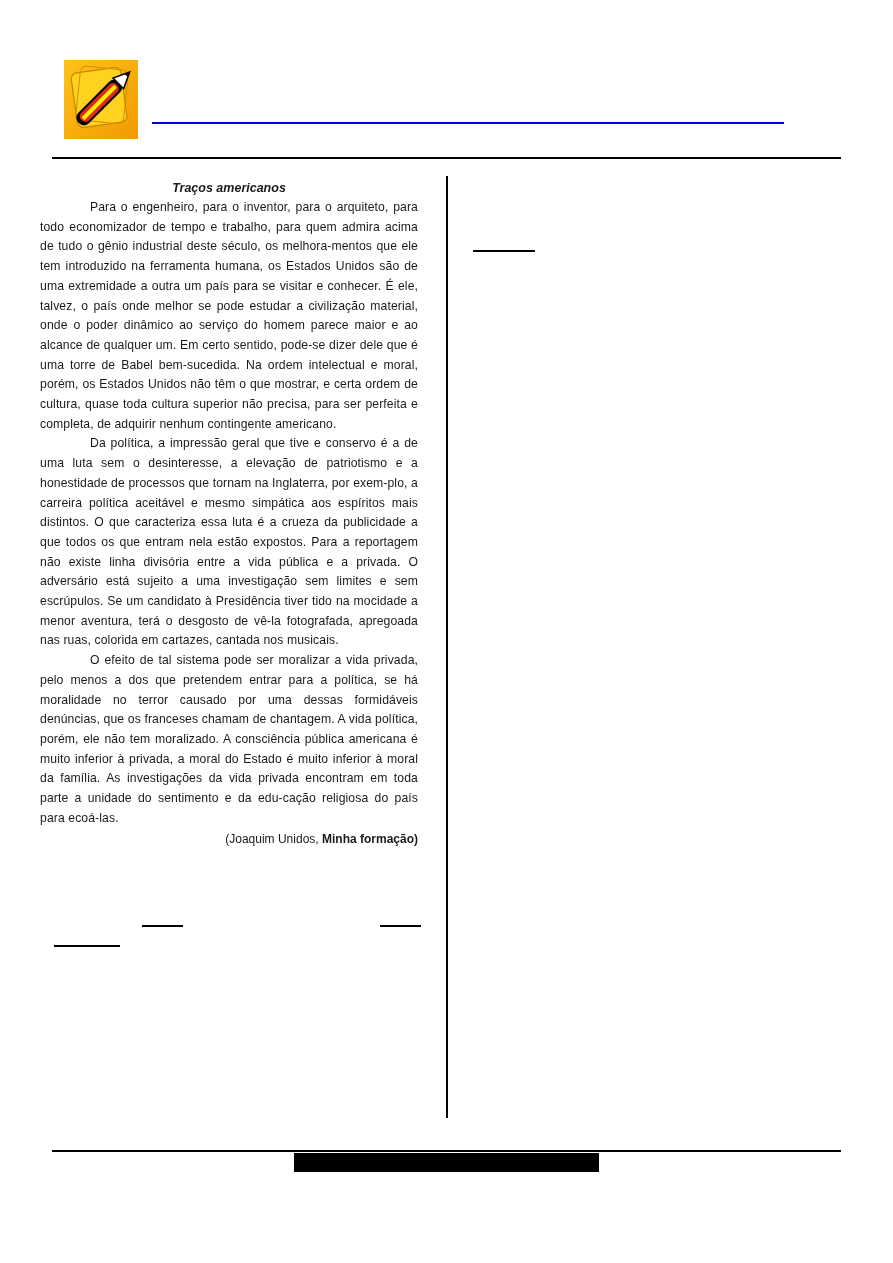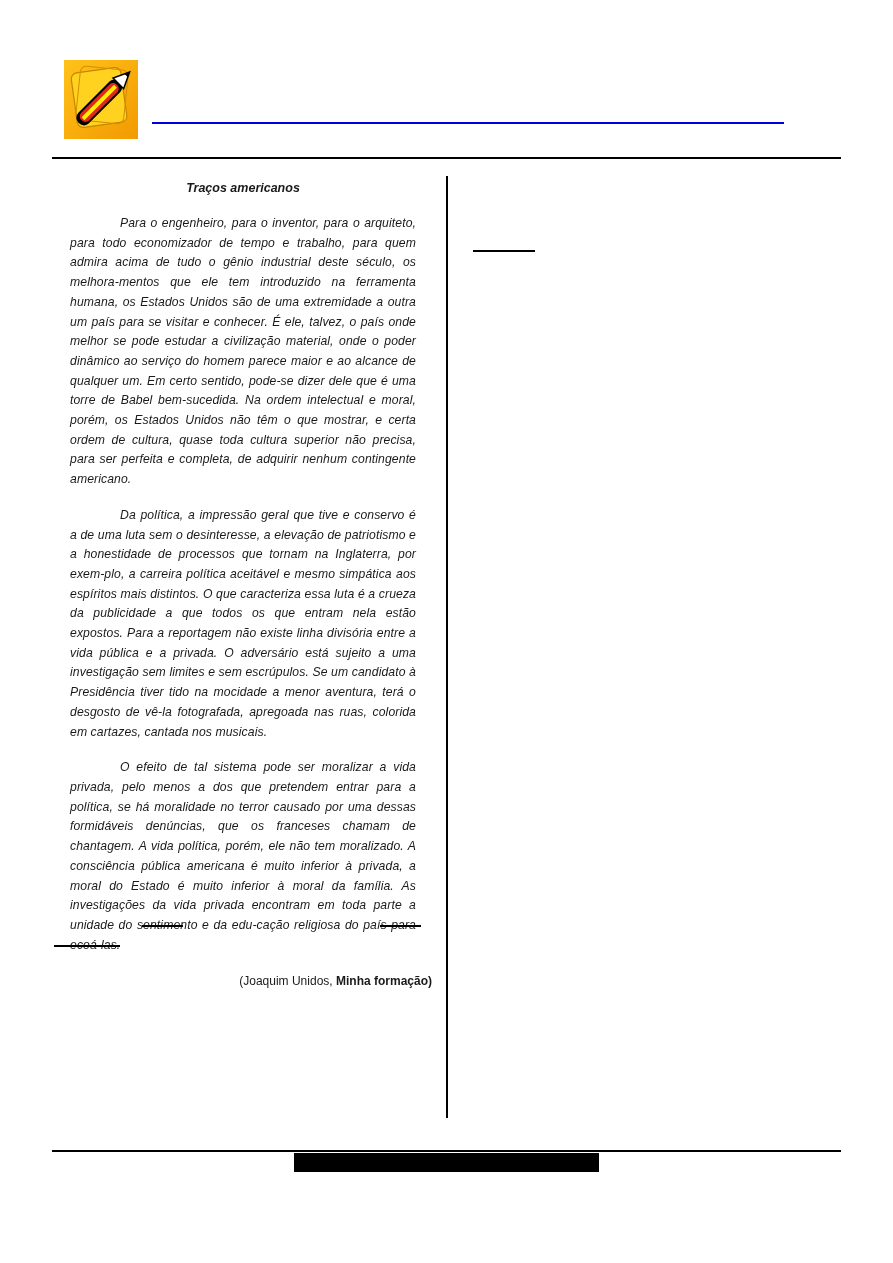--- a/index.html
+++ b/index.html
@@ -6,25 +6,25 @@
   body { width: 893px; height: 1263px; position: relative; overflow: hidden;
          font-family: "Liberation Sans", sans-serif; color: #1a1a1a; }
   .abs { position: absolute; }
   #logo { left: 64px; top: 60px; width: 74px; height: 79px; }
   #blue-rule { left: 152px; top: 122px; width: 632px; height: 2px; background: #0000d8; }
   #top-rule { left: 52px; top: 157px; width: 789px; height: 1.5px; background: #000; }
   #col-divider { left: 446px; top: 176px; width: 1.5px; height: 942px; background: #000; }
   #bottom-rule { left: 52px; top: 1150px; width: 789px; height: 1.5px; background: #000; }
   #footer-bar { left: 294px; top: 1153px; width: 305px; height: 19px; background: #000; }
 
-  #article { left: 54px; top: 178px; width: 378px; }
+  #article { left: 40px; top: 178px; width: 378px; }
   #article-title { text-align: center; font-weight: bold; font-style: italic;
                    font-size: 12.5px; height: 20px; line-height: 20px; }
-  .para { font-style: italic; font-size: 12.2px; line-height: 19.7px;
-          text-align: justify; text-align-last: left; margin: 16px; letter-spacing: 0.1px; }
+  .para { font-size: 12.2px; line-height: 19.7px;
+          text-align: justify; text-align-last: left; margin: 0; letter-spacing: 0.1px; }
   .para .indent { display: inline-block; width: 50px; }
   #source { text-align: right; font-size: 12px; line-height: 20px; margin-top: 0px; }
   #source b { font-weight: bold; text-align: center; }
 
   .blank { position: absolute; height: 1.5px; background: #000; }
   #blank-1 { left: 142px; top: 925px; width: 41px; }
   #blank-2 { left: 380px; top: 925px; width: 41px; }
   #blank-3 { left: 54px; top: 945px; width: 66px; }
   #blank-4 { left: 473px; top: 250px; width: 62px; }
 </style>

